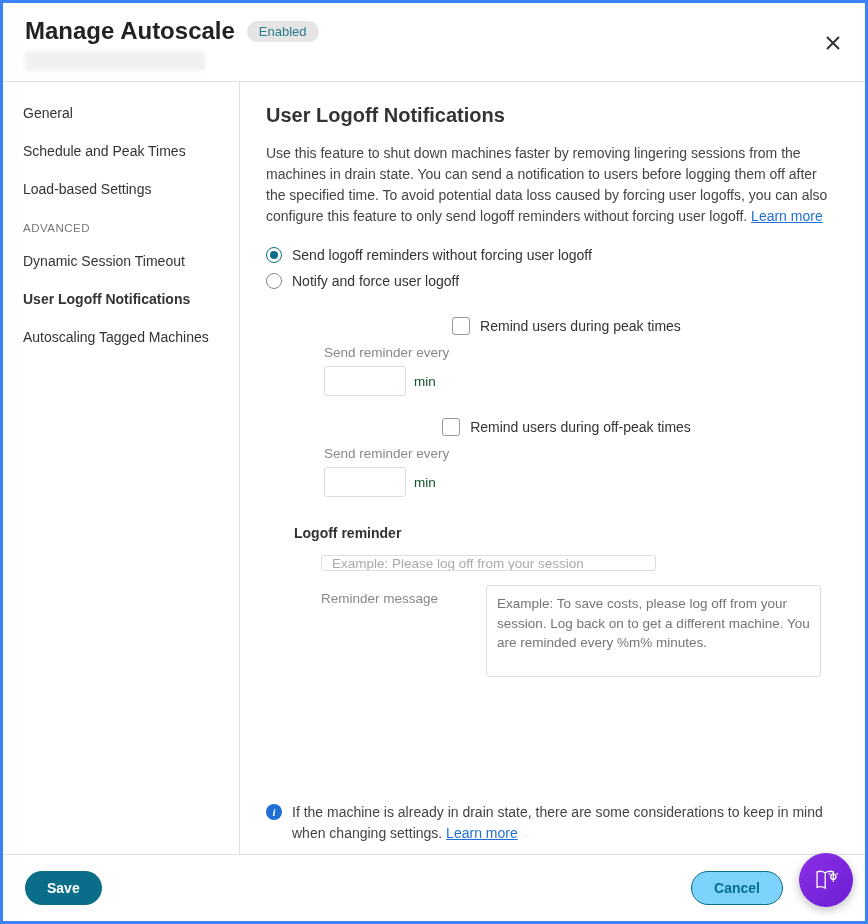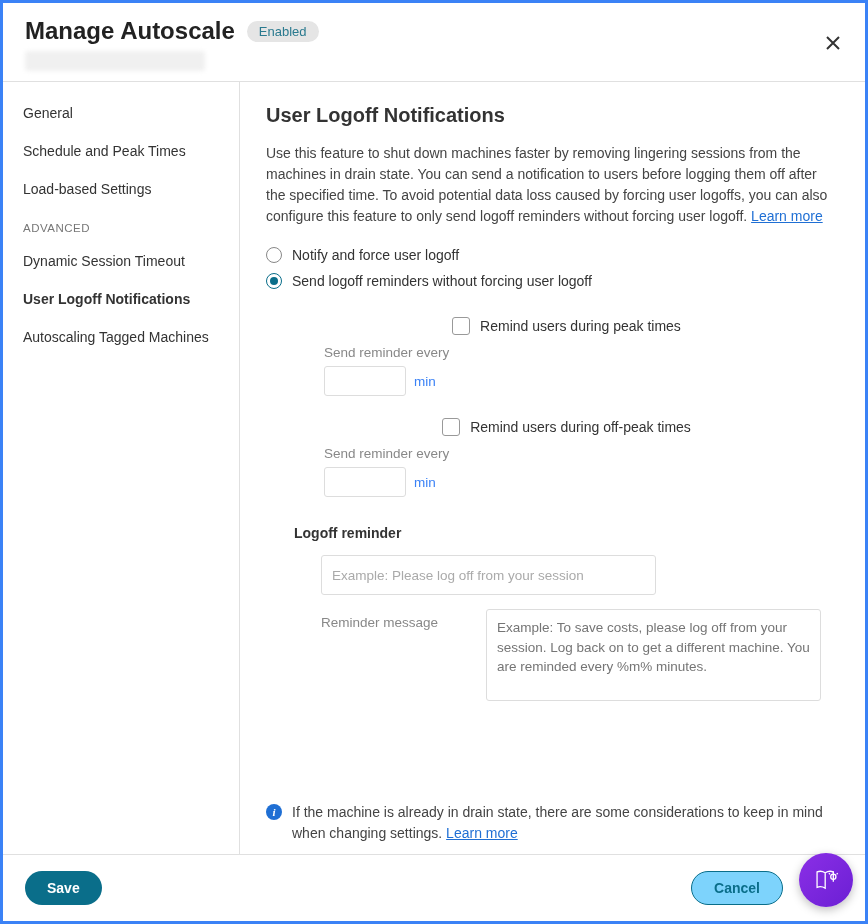--- a/index.html
+++ b/index.html
@@ -134,21 +134,21 @@
     margin-top: 10px;
     color: #888;
   }
   .sub-field-label { font-size: 13.5px; margin-bottom: 6px; }
   .min-row { display:flex; align-items:center; gap:8px; }
   .min-input {
     width: 82px; height: 30px;
     border: 1px solid #ddd; border-radius: 3px;
     background:#fff;
   }
-  .min-suffix { color:#3b82f6; font-size:13.5px; }
+  .min-suffix { color:#14532d; font-size:13.5px; }
   .section-label {
     font-weight:600;
     color:#333;
     margin-top: 28px;
     margin-bottom: 14px;
     margin-left: 28px;
   }
   .form-row {
     display:flex;
     margin-left: 55px;
@@ -157,21 +157,21 @@
   }
   .form-label {
     width: 145px;
     color:#888;
     font-size: 13.5px;
     padding-top: 6px;
   }
   .text-input {
     flex:1;
     max-width: 335px;
-    height: 40px;
+    height: 16px;
     border:1px solid #ddd;
     border-radius:3px;
     padding: 0 10px;
     font-size: 13.5px;
     color:#333;
   }
   .text-input::placeholder { color:#aaa; }
   .text-area {
     flex:1;
     max-width: 335px;
@@ -272,26 +272,26 @@
       <div class="side-item">Autoscaling Tagged Machines</div>
     </div>
 
     <div class="main">
       <div class="page-title">User Logoff Notifications</div>
       <div class="desc">
         <span>Use this feature to shut down machines faster by removing lingering sessions from the machines in drain state. You can send a notification to users before logging them off after the specified time. To avoid potential data loss caused by forcing user logoffs, you can also configure this feature to only send logoff reminders without forcing user logoff. </span><a class="link">Learn more</a>
       </div>
 
       <div class="radio-row">
+        <div class="radio selected"></div>
+        <div class="radio-label">Send logoff reminders without forcing user logoff</div>
+      </div>
+      <div class="radio-row">
         <div class="radio"></div>
         <div class="radio-label">Notify and force user logoff</div>
-      </div>
-      <div class="radio-row">
-        <div class="radio selected"></div>
-        <div class="radio-label">Send logoff reminders without forcing user logoff</div>
       </div>
 
       <div class="sub-block">
         <div class="check-row">
           <div class="checkbox"></div>
           <div>Remind users during peak times</div>
         </div>
         <div class="sub-field">
           <div class="sub-field-label">Send reminder every</div>
           <div class="min-row">

